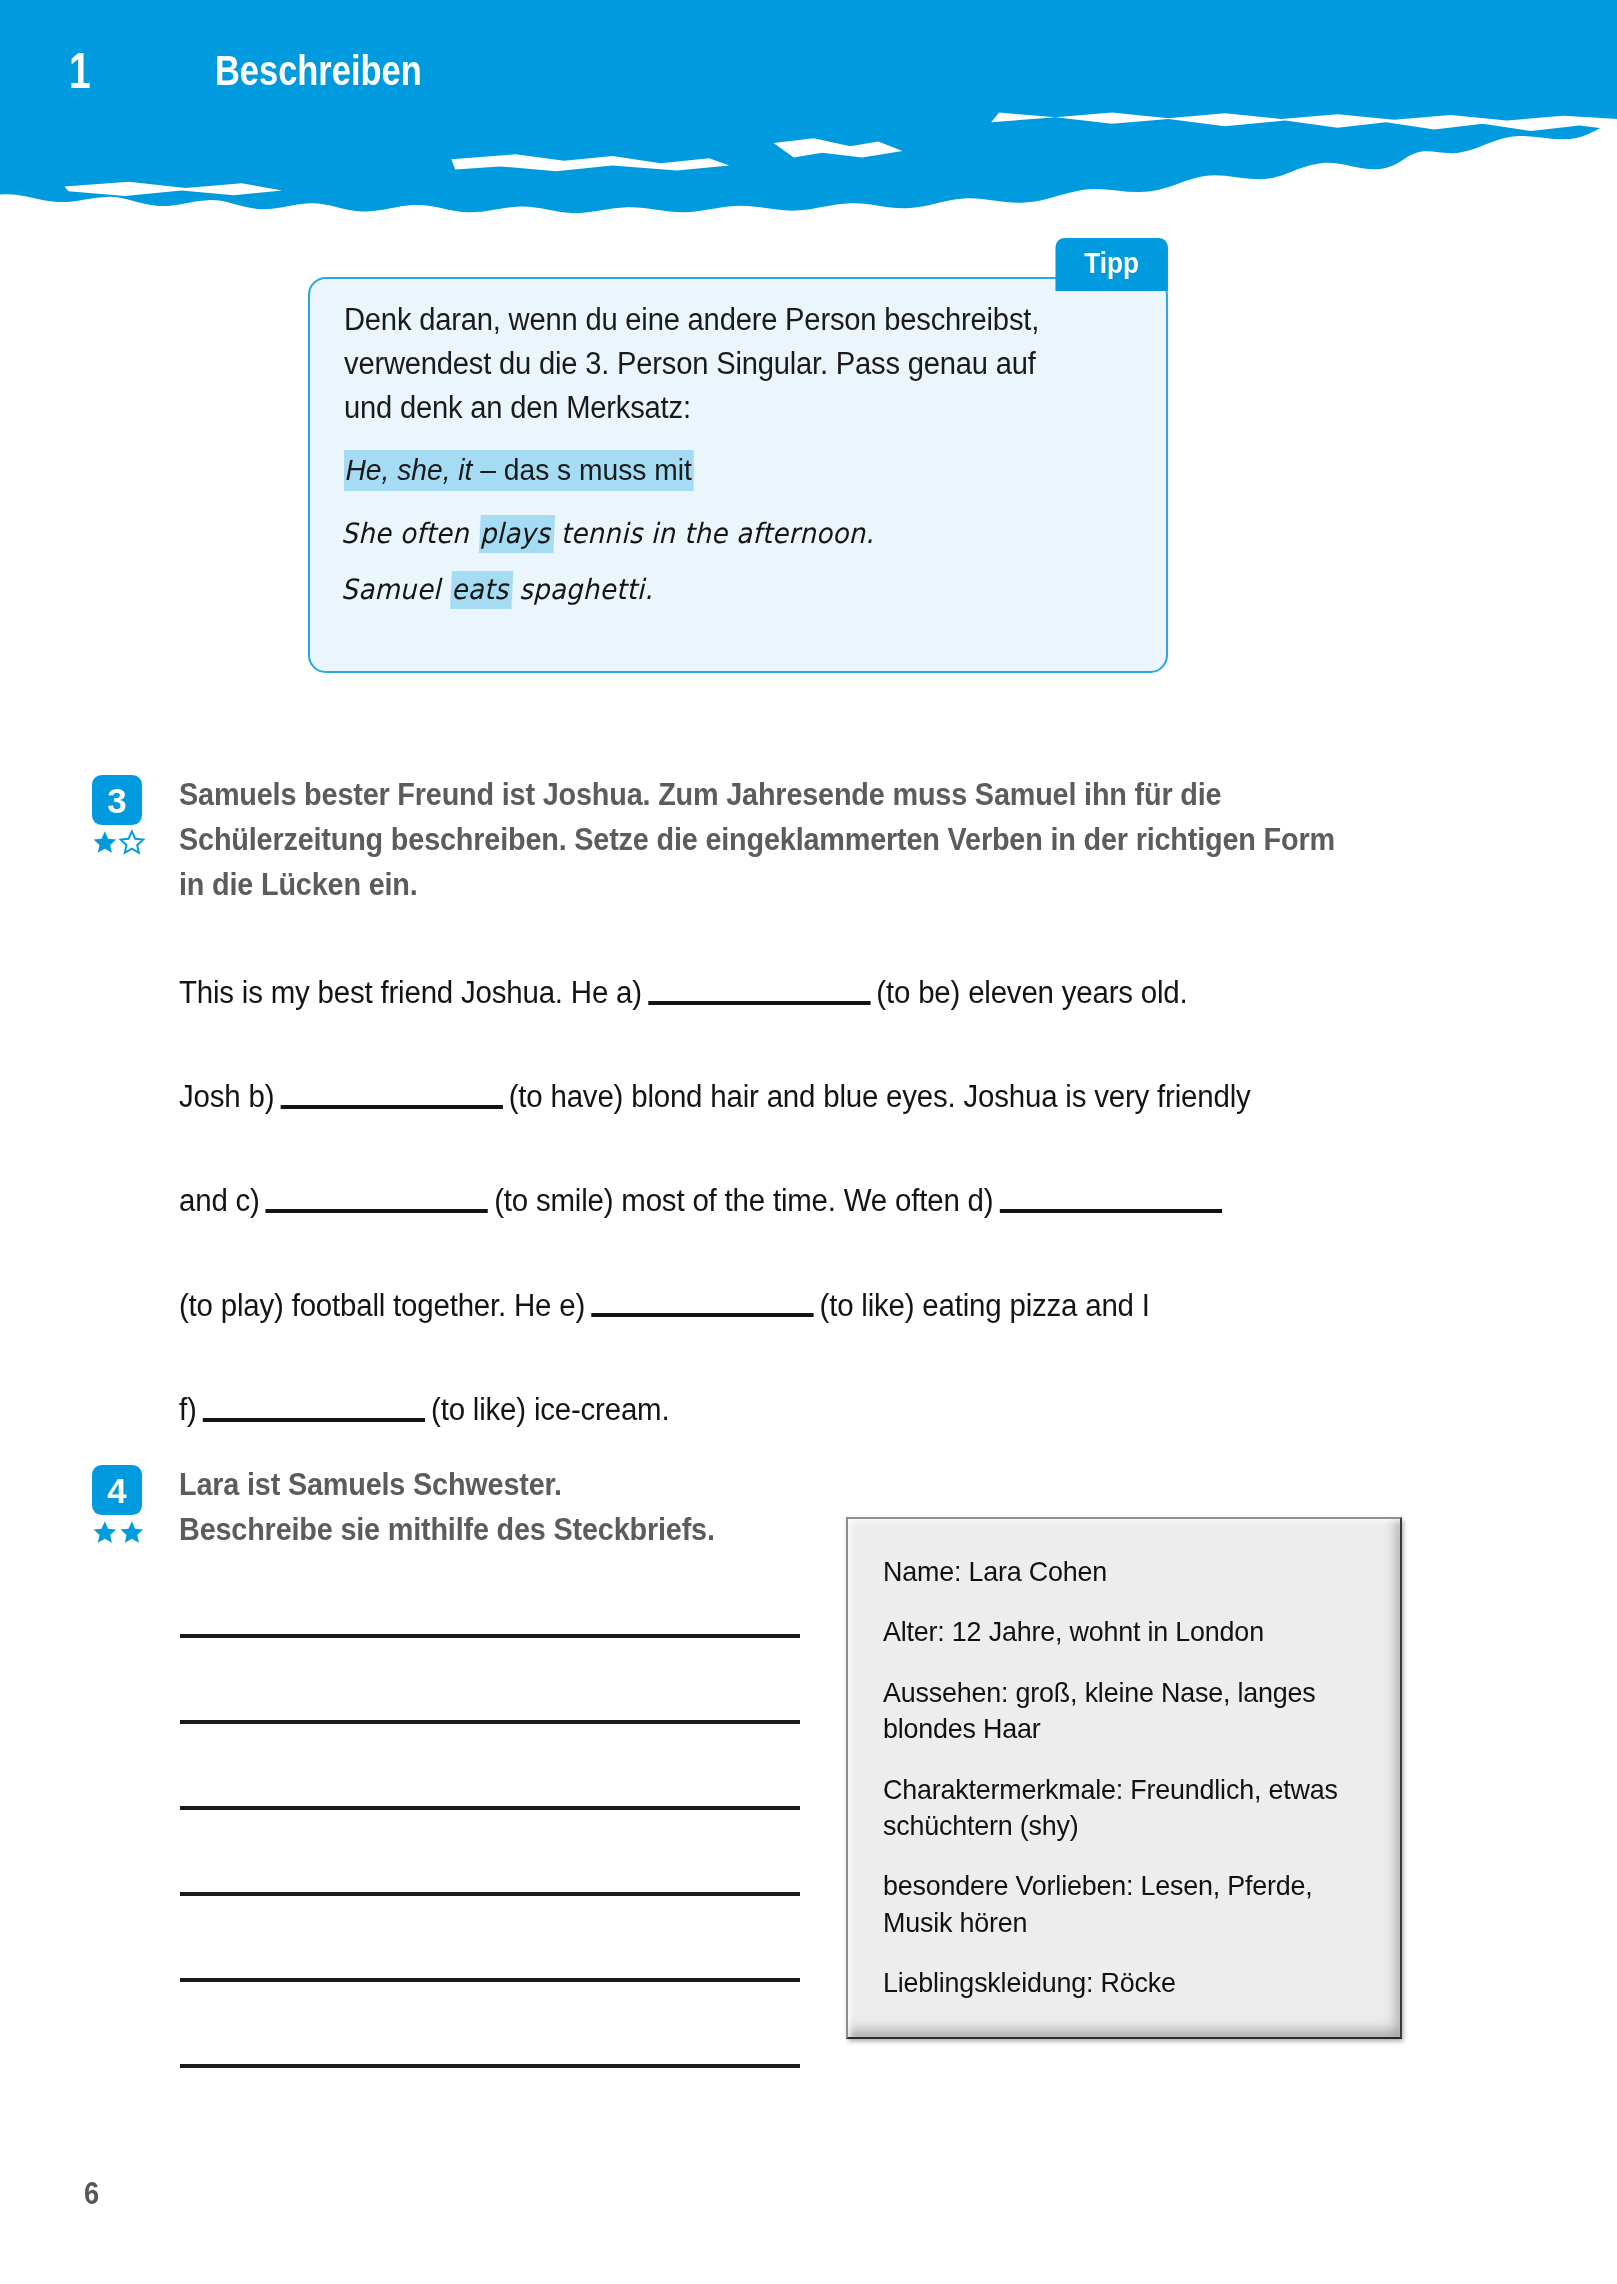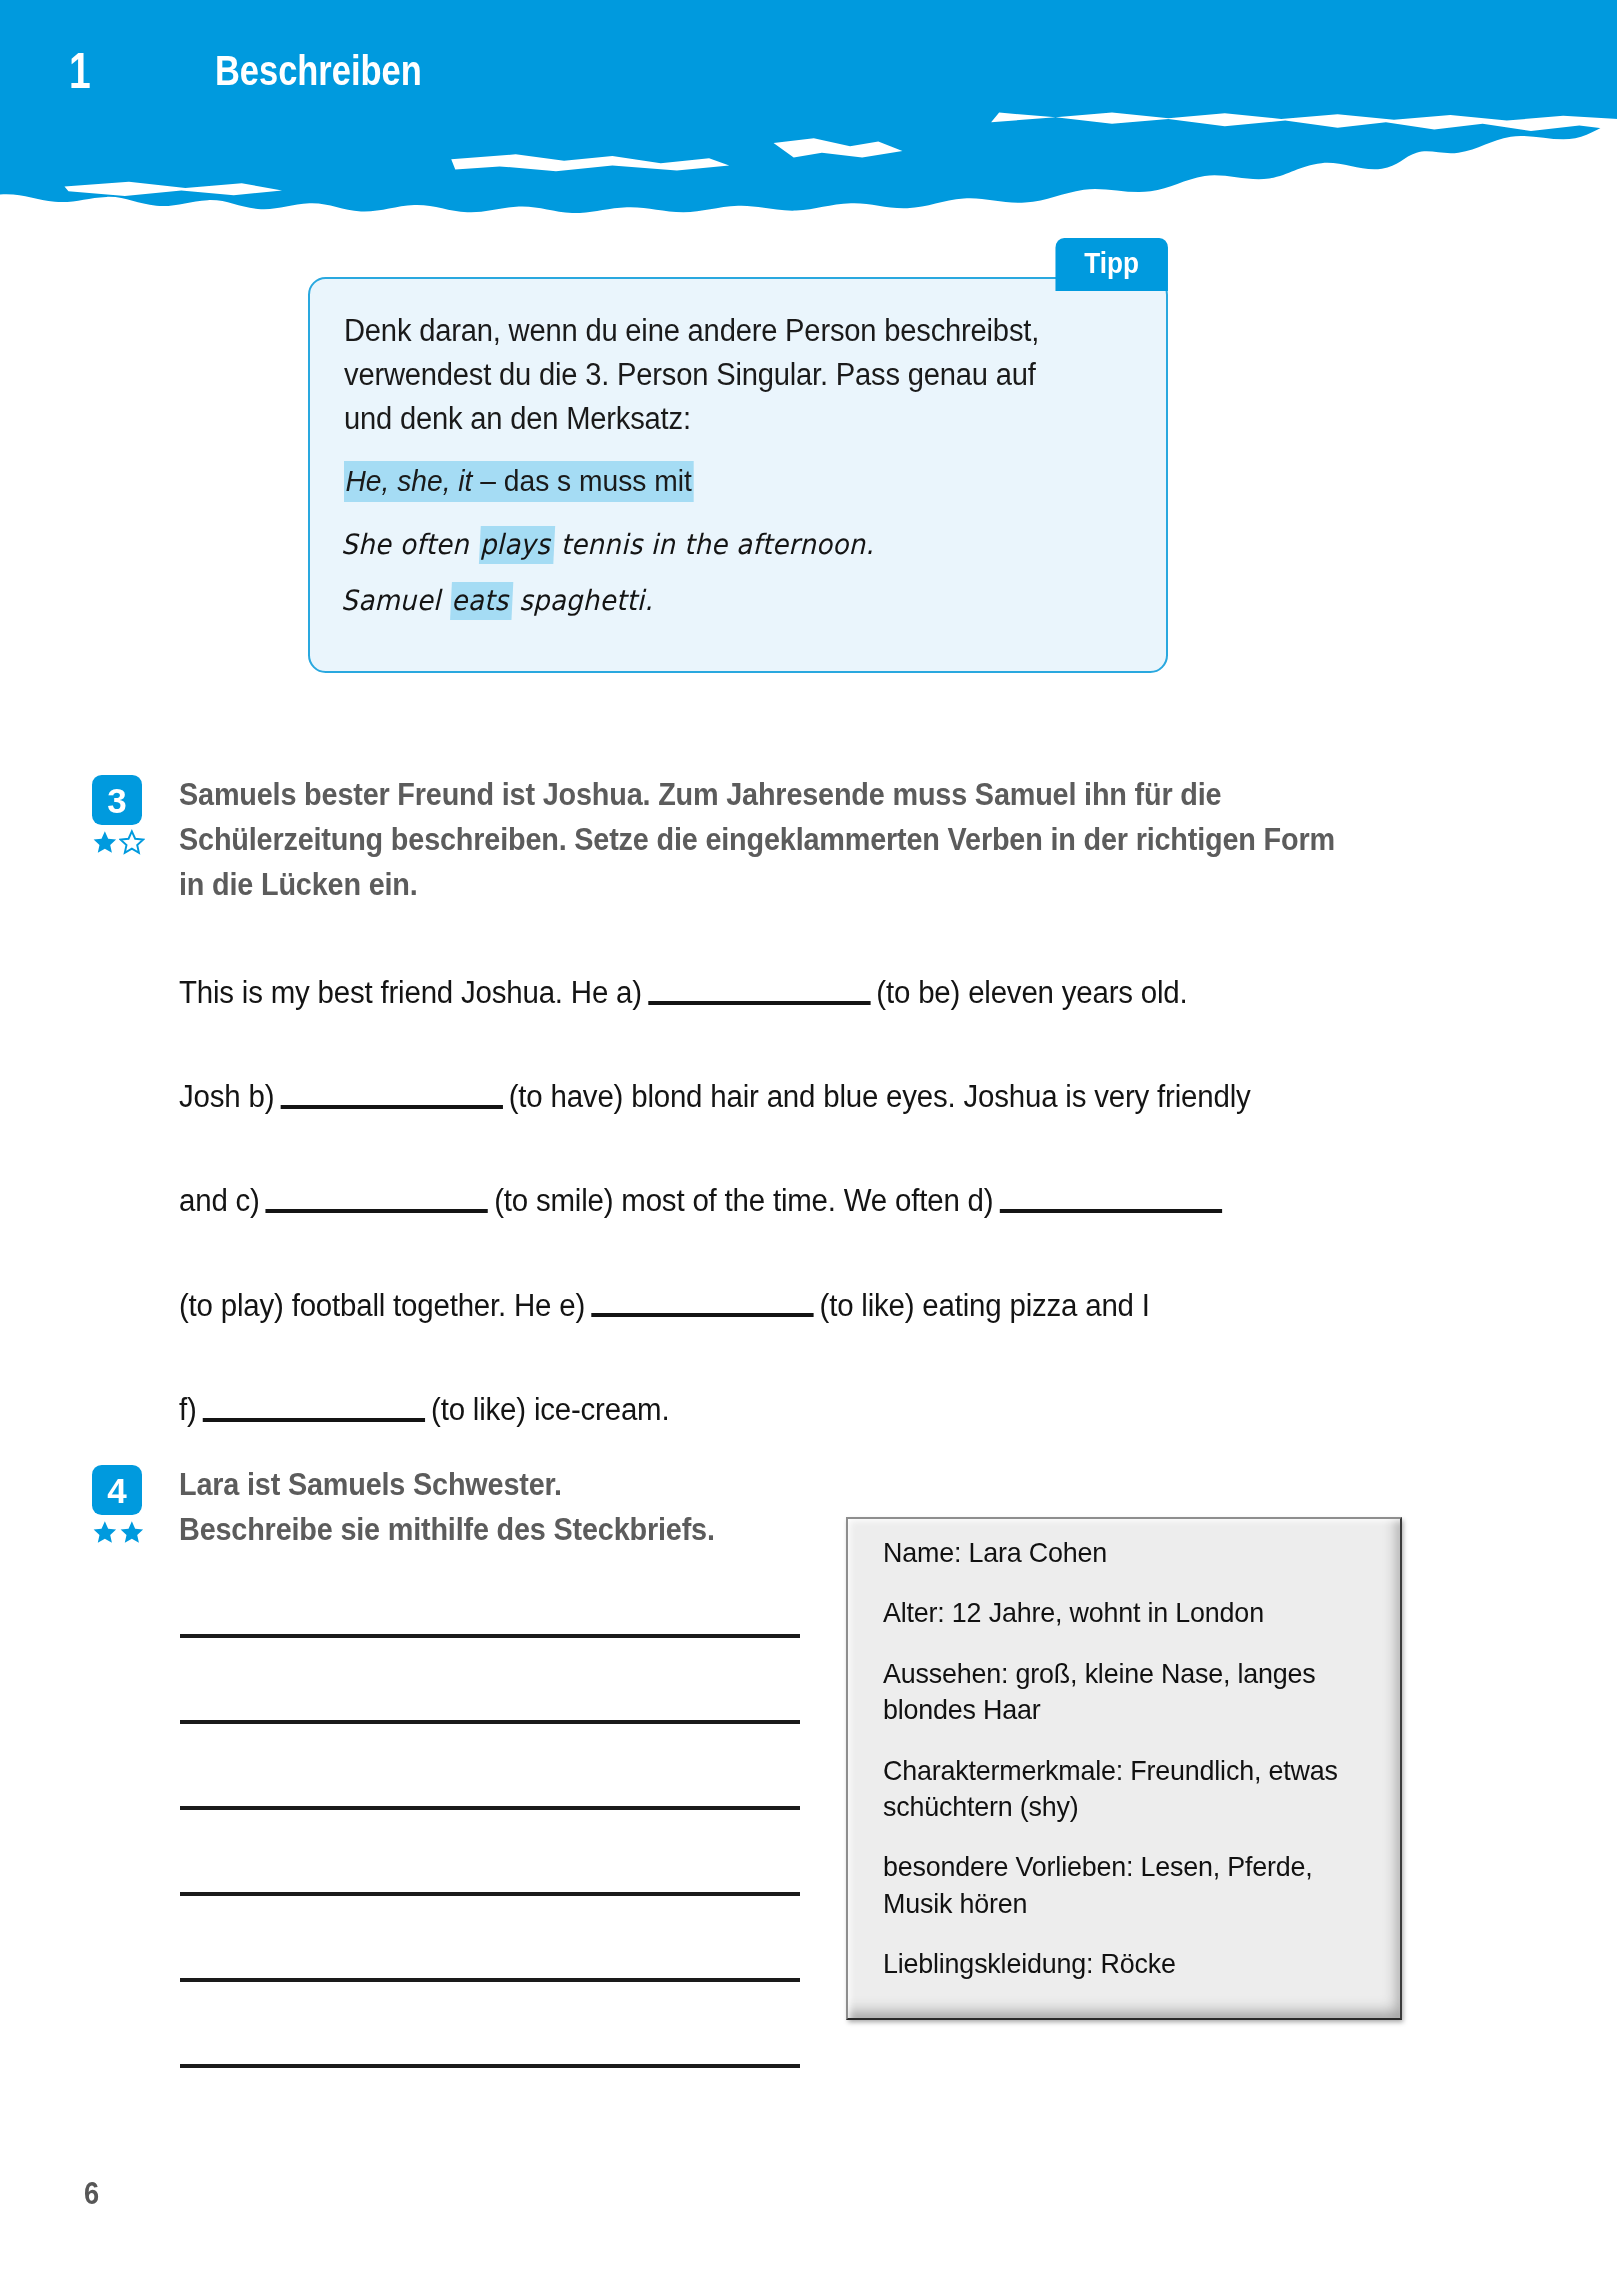--- a/index.html
+++ b/index.html
@@ -86,21 +86,21 @@
   .tipp-box {
     position: absolute;
     left: 0;
     top: 39px;
     width: 860px;
     min-height: 396px;
     box-sizing: border-box;
     background: #EAF5FC;
     border: 2.4px solid #29A8DF;
     border-radius: 17.7px;
-    padding: 30px 32px 27px 34px;
+    padding: 19px 32px 27px 34px;
     z-index: 1;
   }
   .tipp-para {
     font-size: 31px;
     line-height: 1.42;
     color: #1a1a1a;
     font-family: "Liberation Sans Narrow", "Liberation Sans", sans-serif;
     transform: scaleX(0.94);
     transform-origin: left top;
     margin: 0 0 22.6px 0;
@@ -226,21 +226,21 @@
   .write-line:last-child { margin-bottom: 0; }
 
   
   .steckbrief {
     position: absolute;
     left: 846px;
     top: 1517px;
     width: 556px;
     box-sizing: border-box;
     background: #EDEDED;
-    padding: 16px 29px 35px 35px;
+    padding: 35px 29px 35px 35px;
     border-top: 2.4px solid #8e8e8e;
     border-left: 2.4px solid #8e8e8e;
     border-right: 2.4px solid #3a3a3a;
     border-bottom: 2.4px solid #2a2a2a;
     box-shadow:
       inset 3.2px 3.2px 7.3px -1.6px #ffffff,
       inset -8px -11.3px 14.5px -6.4px #9a9a9a,
       2.4px 3.2px 4.8px rgba(0,0,0,0.35);
   }
   .sb-row {

